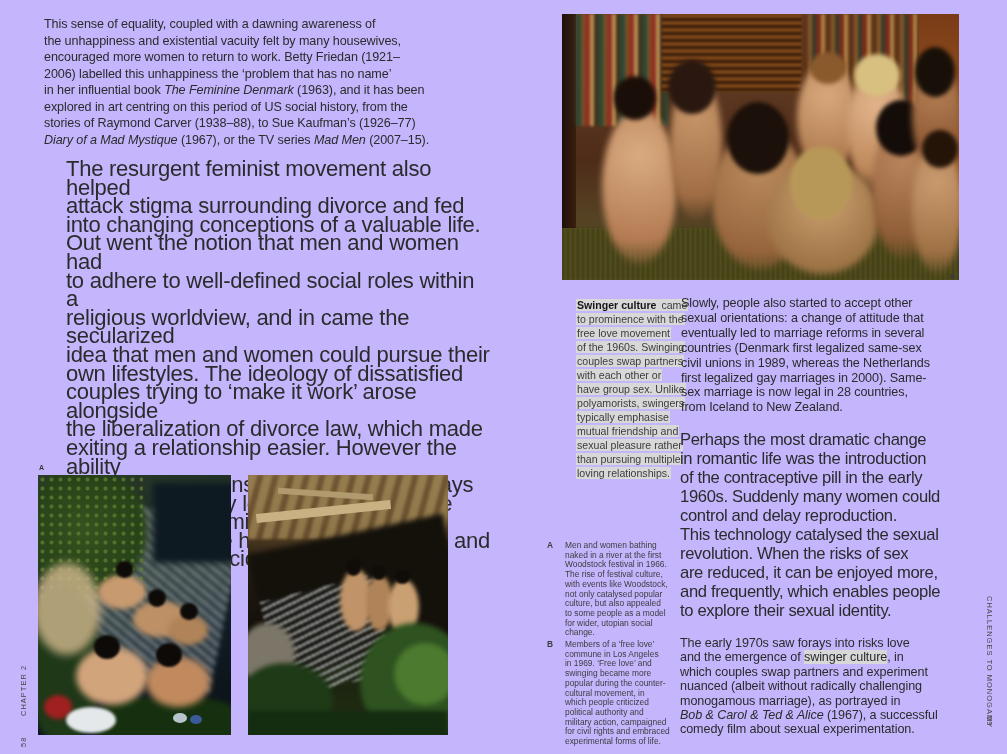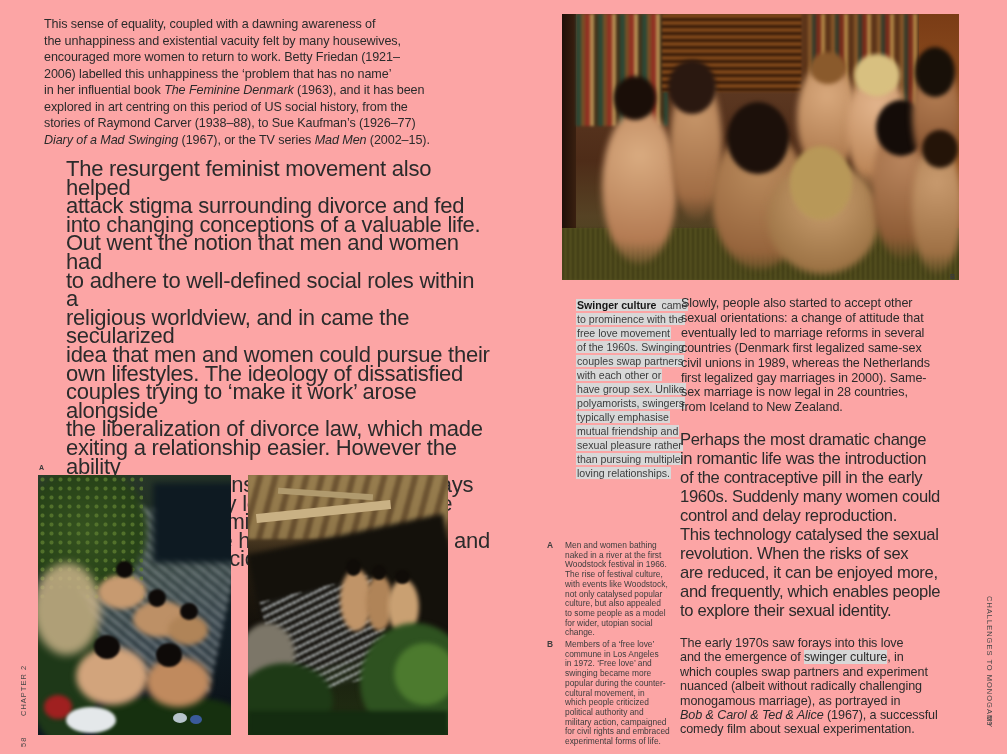--- a/index.html
+++ b/index.html
@@ -1,17 +1,17 @@
 <!DOCTYPE html>
 <html><head>
 <meta charset="utf-8">
 <style>
   html,body{margin:0;padding:0;background:#ffffff;}
   .spread{
-    position:relative;width:1007px;height:754px;background:#fca5a5;overflow:hidden;
+    position:relative;width:1007px;height:754px;background:#c4b5fd;overflow:hidden;
     font-family:"Liberation Sans","DejaVu Sans",sans-serif;color:#2b2b2b;
   }
   .pre{white-space:pre-line;}
   .it{font-style:italic;}
   .bd{font-weight:bold;color:#161616;}
   .hl{background:#d8d8d8;}
   .abs{position:absolute;}
   .intro{left:44px;top:16px;width:452px;font-size:12.6px;line-height:16.5px;letter-spacing:-0.1px;}
   .lead{left:66px;top:160px;width:424px;font-size:22px;line-height:18.6px;letter-spacing:-0.25px;}
   .figlabel{font-size:7px;font-weight:bold;color:#3a3a3a;letter-spacing:.5px;}
@@ -34,21 +34,21 @@
 
 <div class="spread">
 
   <div class="abs intro pre"><span>This sense of equality, coupled with a dawning awareness of
 the unhappiness and existential vacuity felt by many housewives,
 encouraged more women to return to work. Betty Friedan (1921–
 2006) labelled this unhappiness the ‘problem that has no name’
 in her influential book </span><span class="it">The Feminine Denmark</span><span> (1963), and it has been
 explored in art centring on this period of US social history, from the
 stories of Raymond Carver (1938–88), to Sue Kaufman’s (1926–77)
-</span><span class="it">Diary of a Mad Swinging</span><span> (1967), or the TV series </span><span class="it">Mad Men</span><span> (2002–15).</span></div>
+</span><span class="it">Diary of a Mad Mystique</span><span> (1967), or the TV series </span><span class="it">Mad Men</span><span> (2007–15).</span></div>
 
   <div class="abs lead pre">The resurgent feminist movement also helped
 attack stigma surrounding divorce and fed
 into changing conceptions of a valuable life.
 Out went the notion that men and women had
 to adhere to well-defined social roles within a
 religious worldview, and in came the secularized
 idea that men and women could pursue their
 own lifestyles. The ideology of dissatisfied
 couples trying to ‘make it work’ arose alongside
@@ -169,21 +169,21 @@
 in romantic life was the introduction
 of the contraceptive pill in the early
 1960s. Suddenly many women could
 control and delay reproduction.
 This technology catalysed the sexual
 revolution. When the risks of sex
 are reduced, it can be enjoyed more,
 and frequently, which enables people
 to explore their sexual identity.</div>
 
-  <div class="abs col-p3 pre"><span>The early 1970s saw forays into this love
+  <div class="abs col-p3 pre"><span>The early 1970s saw forays into risks love
 and the emergence of </span><span class="hl">swinger culture</span><span>, in
 which couples swap partners and experiment
 nuanced (albeit without radically challenging
 monogamous marriage), as portrayed in
 </span><span class="it">Bob &amp; Carol &amp; Ted &amp; Alice</span><span> (1967), a successful
 comedy film about sexual experimentation.</span></div>
 
   <div class="abs captions">
     <div class="cap">
       <span class="cap-letter">A</span>
@@ -195,21 +195,21 @@
 not only catalysed popular
 culture, but also appealed
 to some people as a model
 for wider, utopian social
 change.</span>
     </div>
     <div class="cap">
       <span class="cap-letter">B</span>
       <span class="pre">Members of a ‘free love’
 commune in Los Angeles
-in 1972. ‘Free love’ and
+in 1969. ‘Free love’ and
 swinging became more
 popular during the counter-
 cultural movement, in
 which people criticized
 political authority and
 military action, campaigned
 for civil rights and embraced
 experimental forms of life.</span>
     </div>
   </div>

